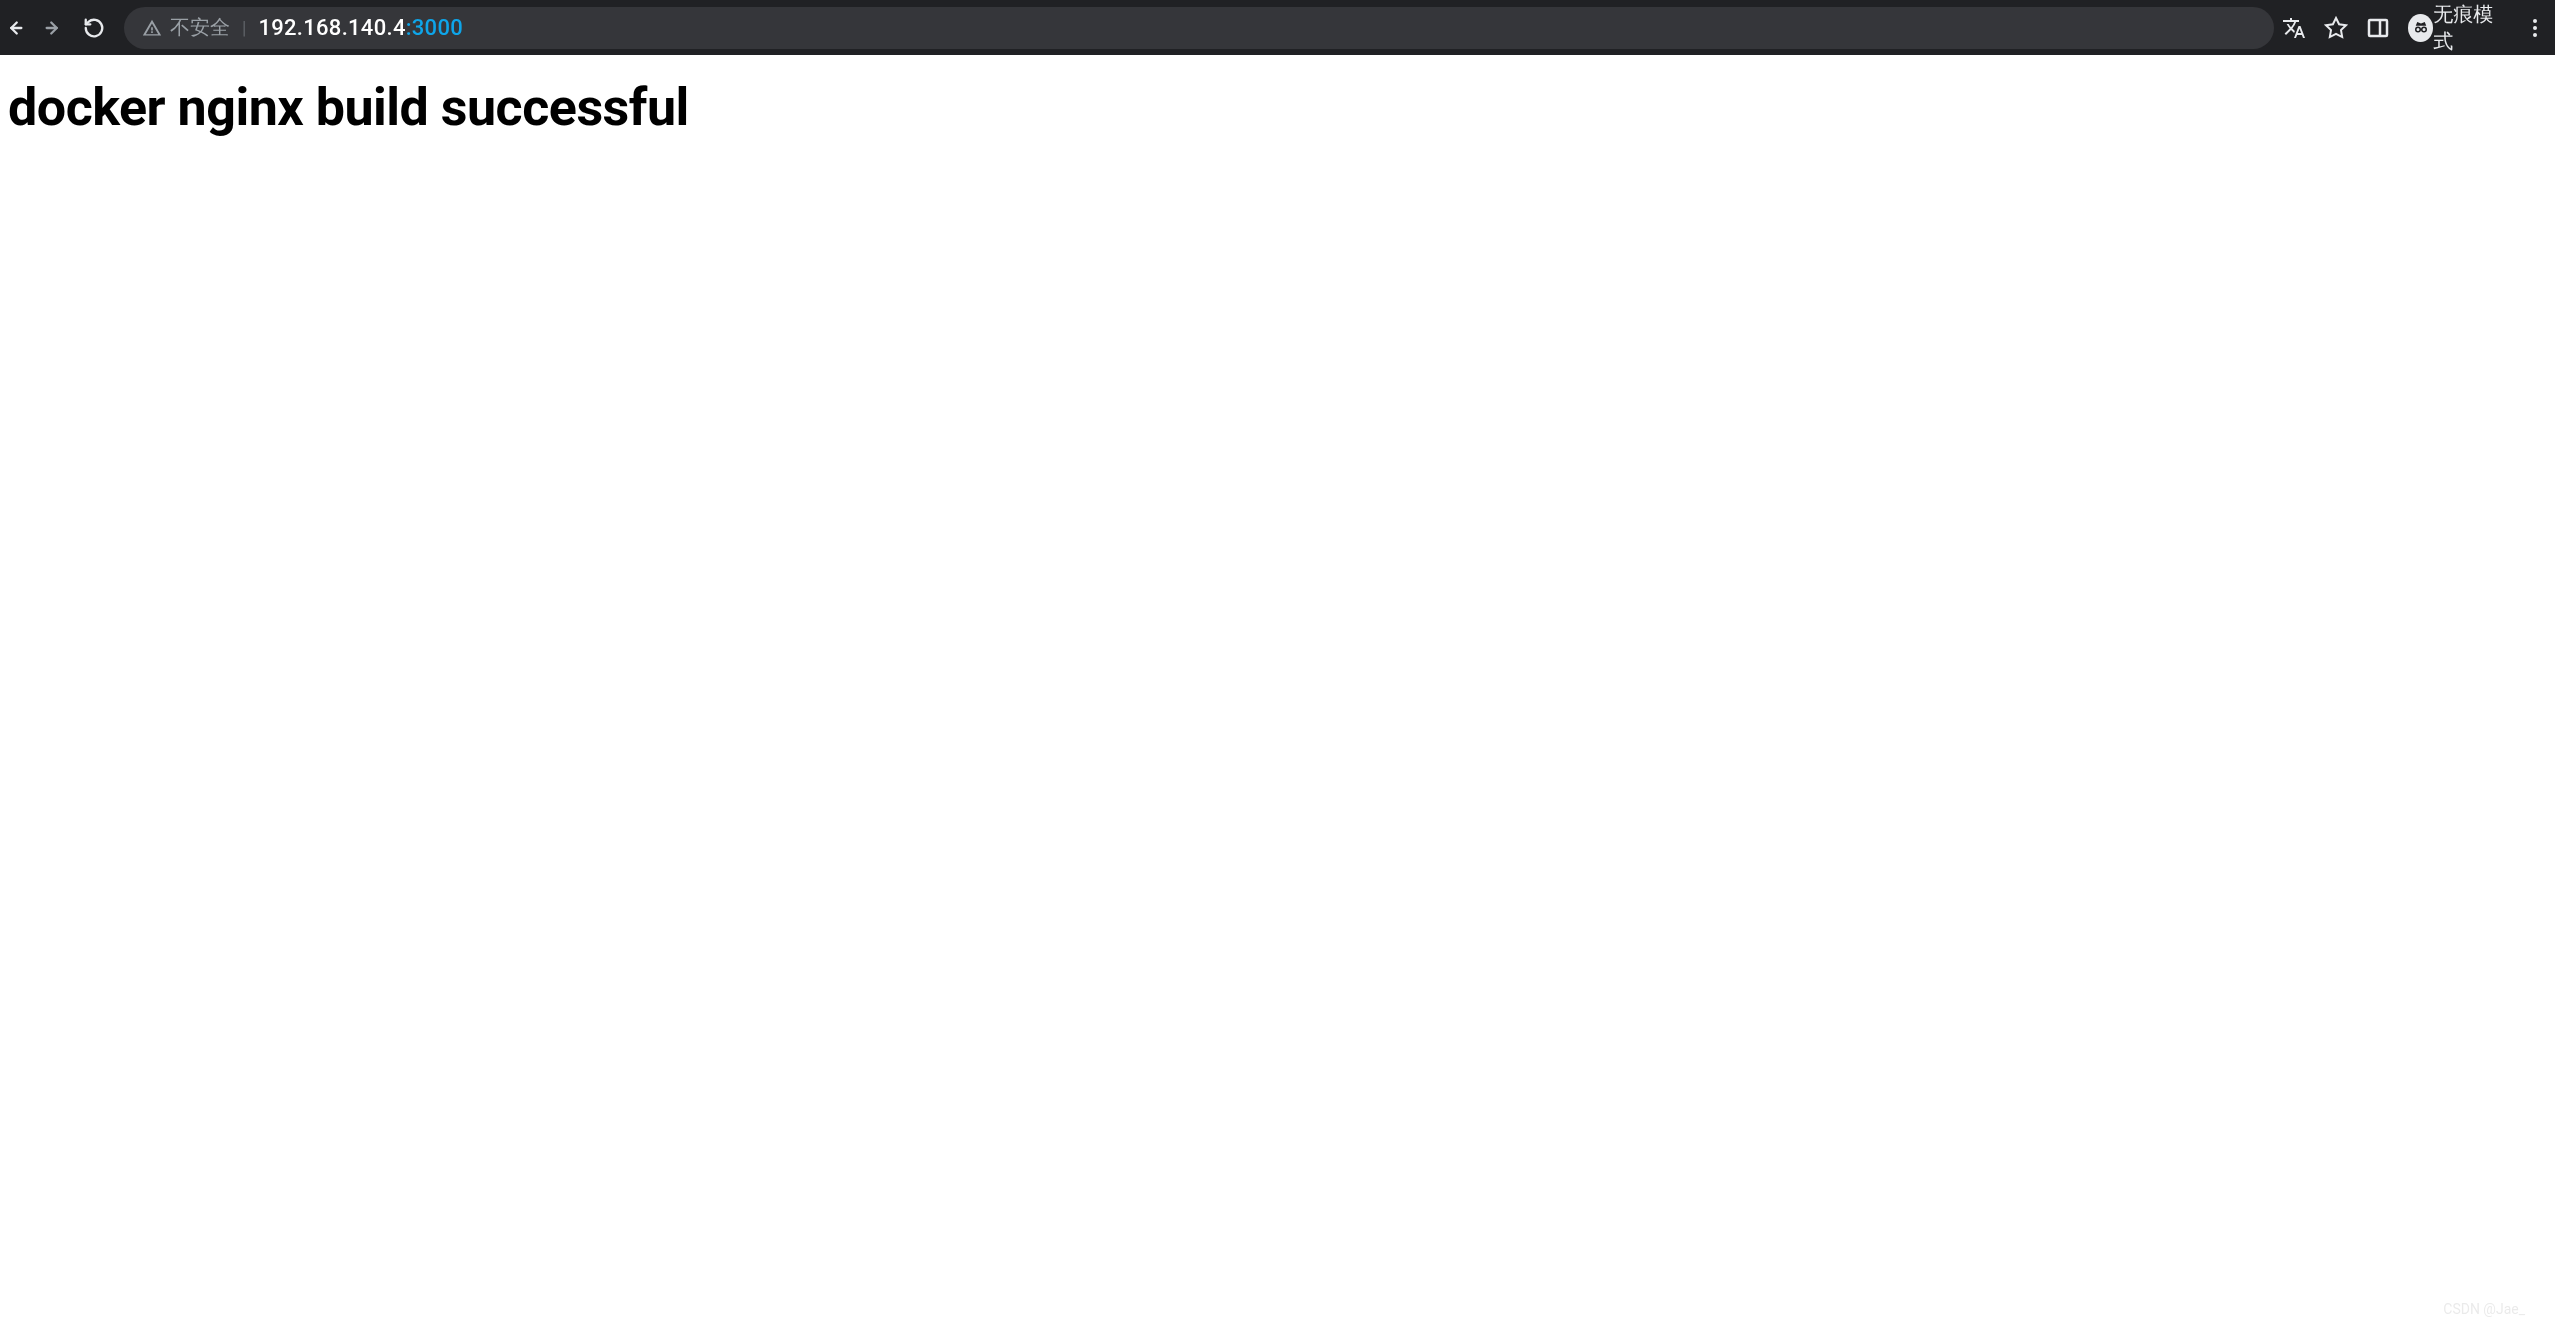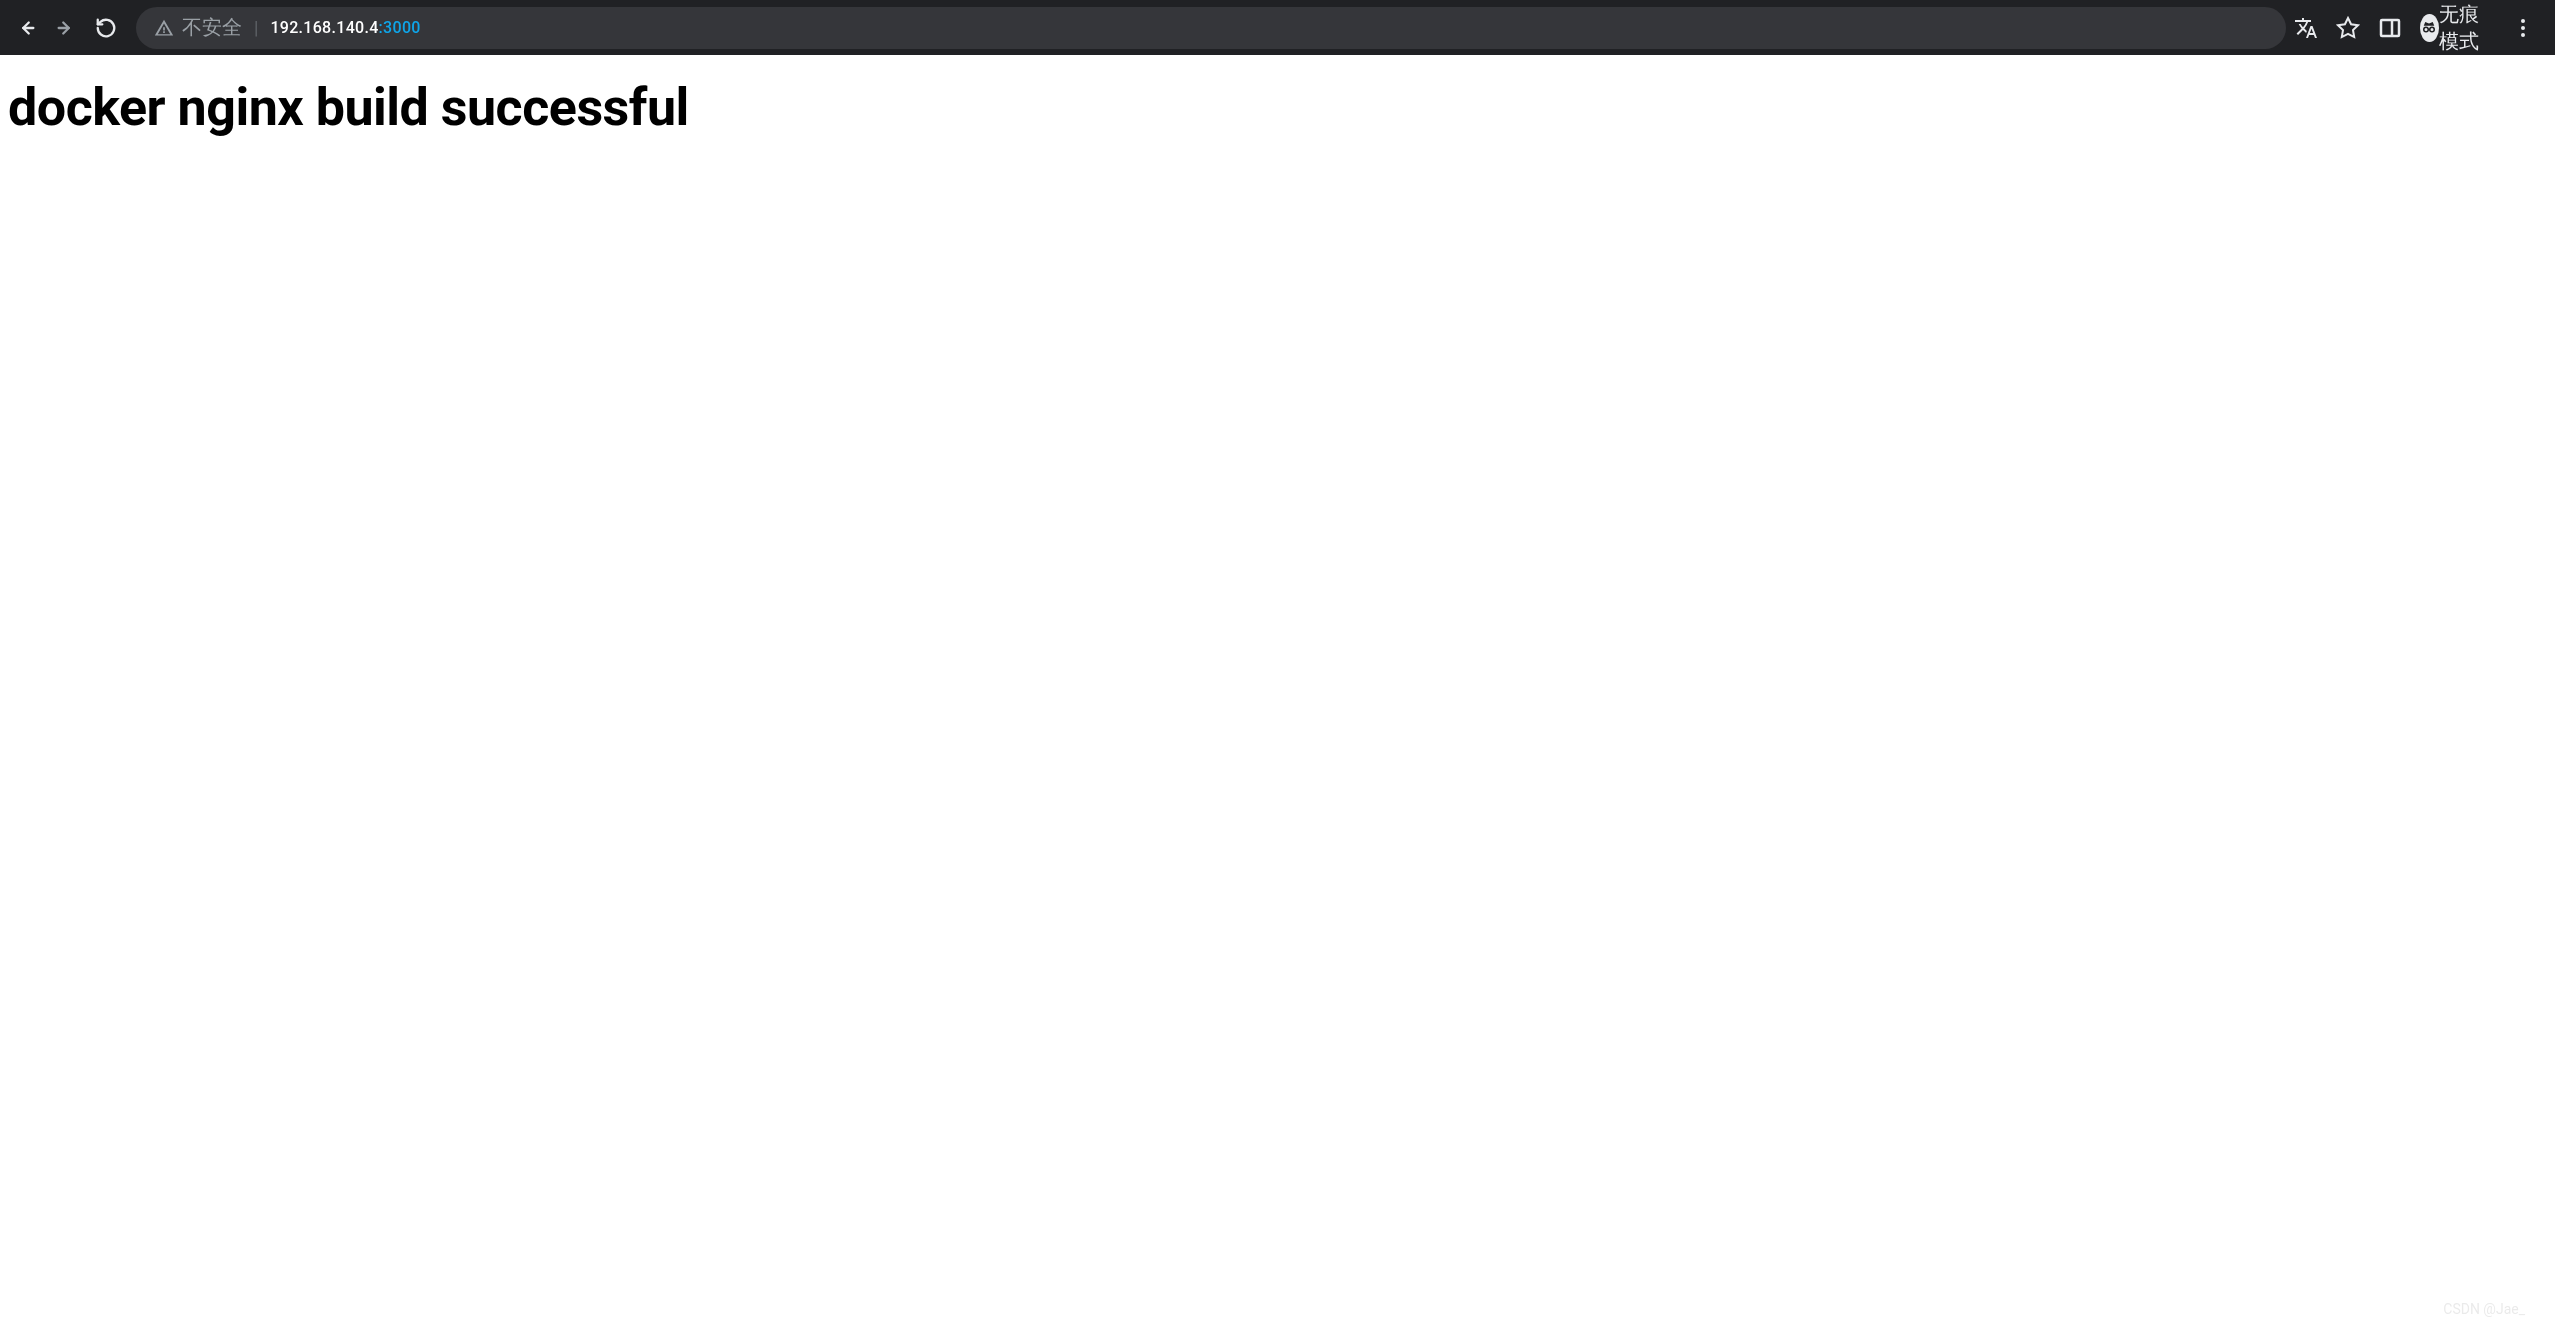--- a/index.html
+++ b/index.html
@@ -12,21 +12,21 @@
       background: #ffffff;
       width: 2555px;
       height: 1325px;
       overflow: hidden;
     }
     .browser-chrome {
       background: #202124;
       height: 55px;
       display: flex;
       align-items: center;
-      padding: 0 12px;
+      padding: 0 0;
       gap: 8px;
       justify-content: center;
     }
     .nav-buttons {
       display: flex;
       align-items: center;
       gap: 12px;
       margin-right: 8px;
     }
     .nav-btn {
@@ -67,21 +67,21 @@
       width: 20px;
       height: 20px;
       fill: #9aa0a6;
     }
     .divider {
       color: #5f6368;
       font-size: 18px;
     }
     .url-text {
       color: #ffffff;
-      font-size: 16px;
+      font-size: 22px;
       font-weight: 500;
       letter-spacing: 0.3px;
     }
     .url-port {
       color: #0ea5e9;
     }
     .right-controls {
       display: flex;
       align-items: center;
       gap: 18px;

